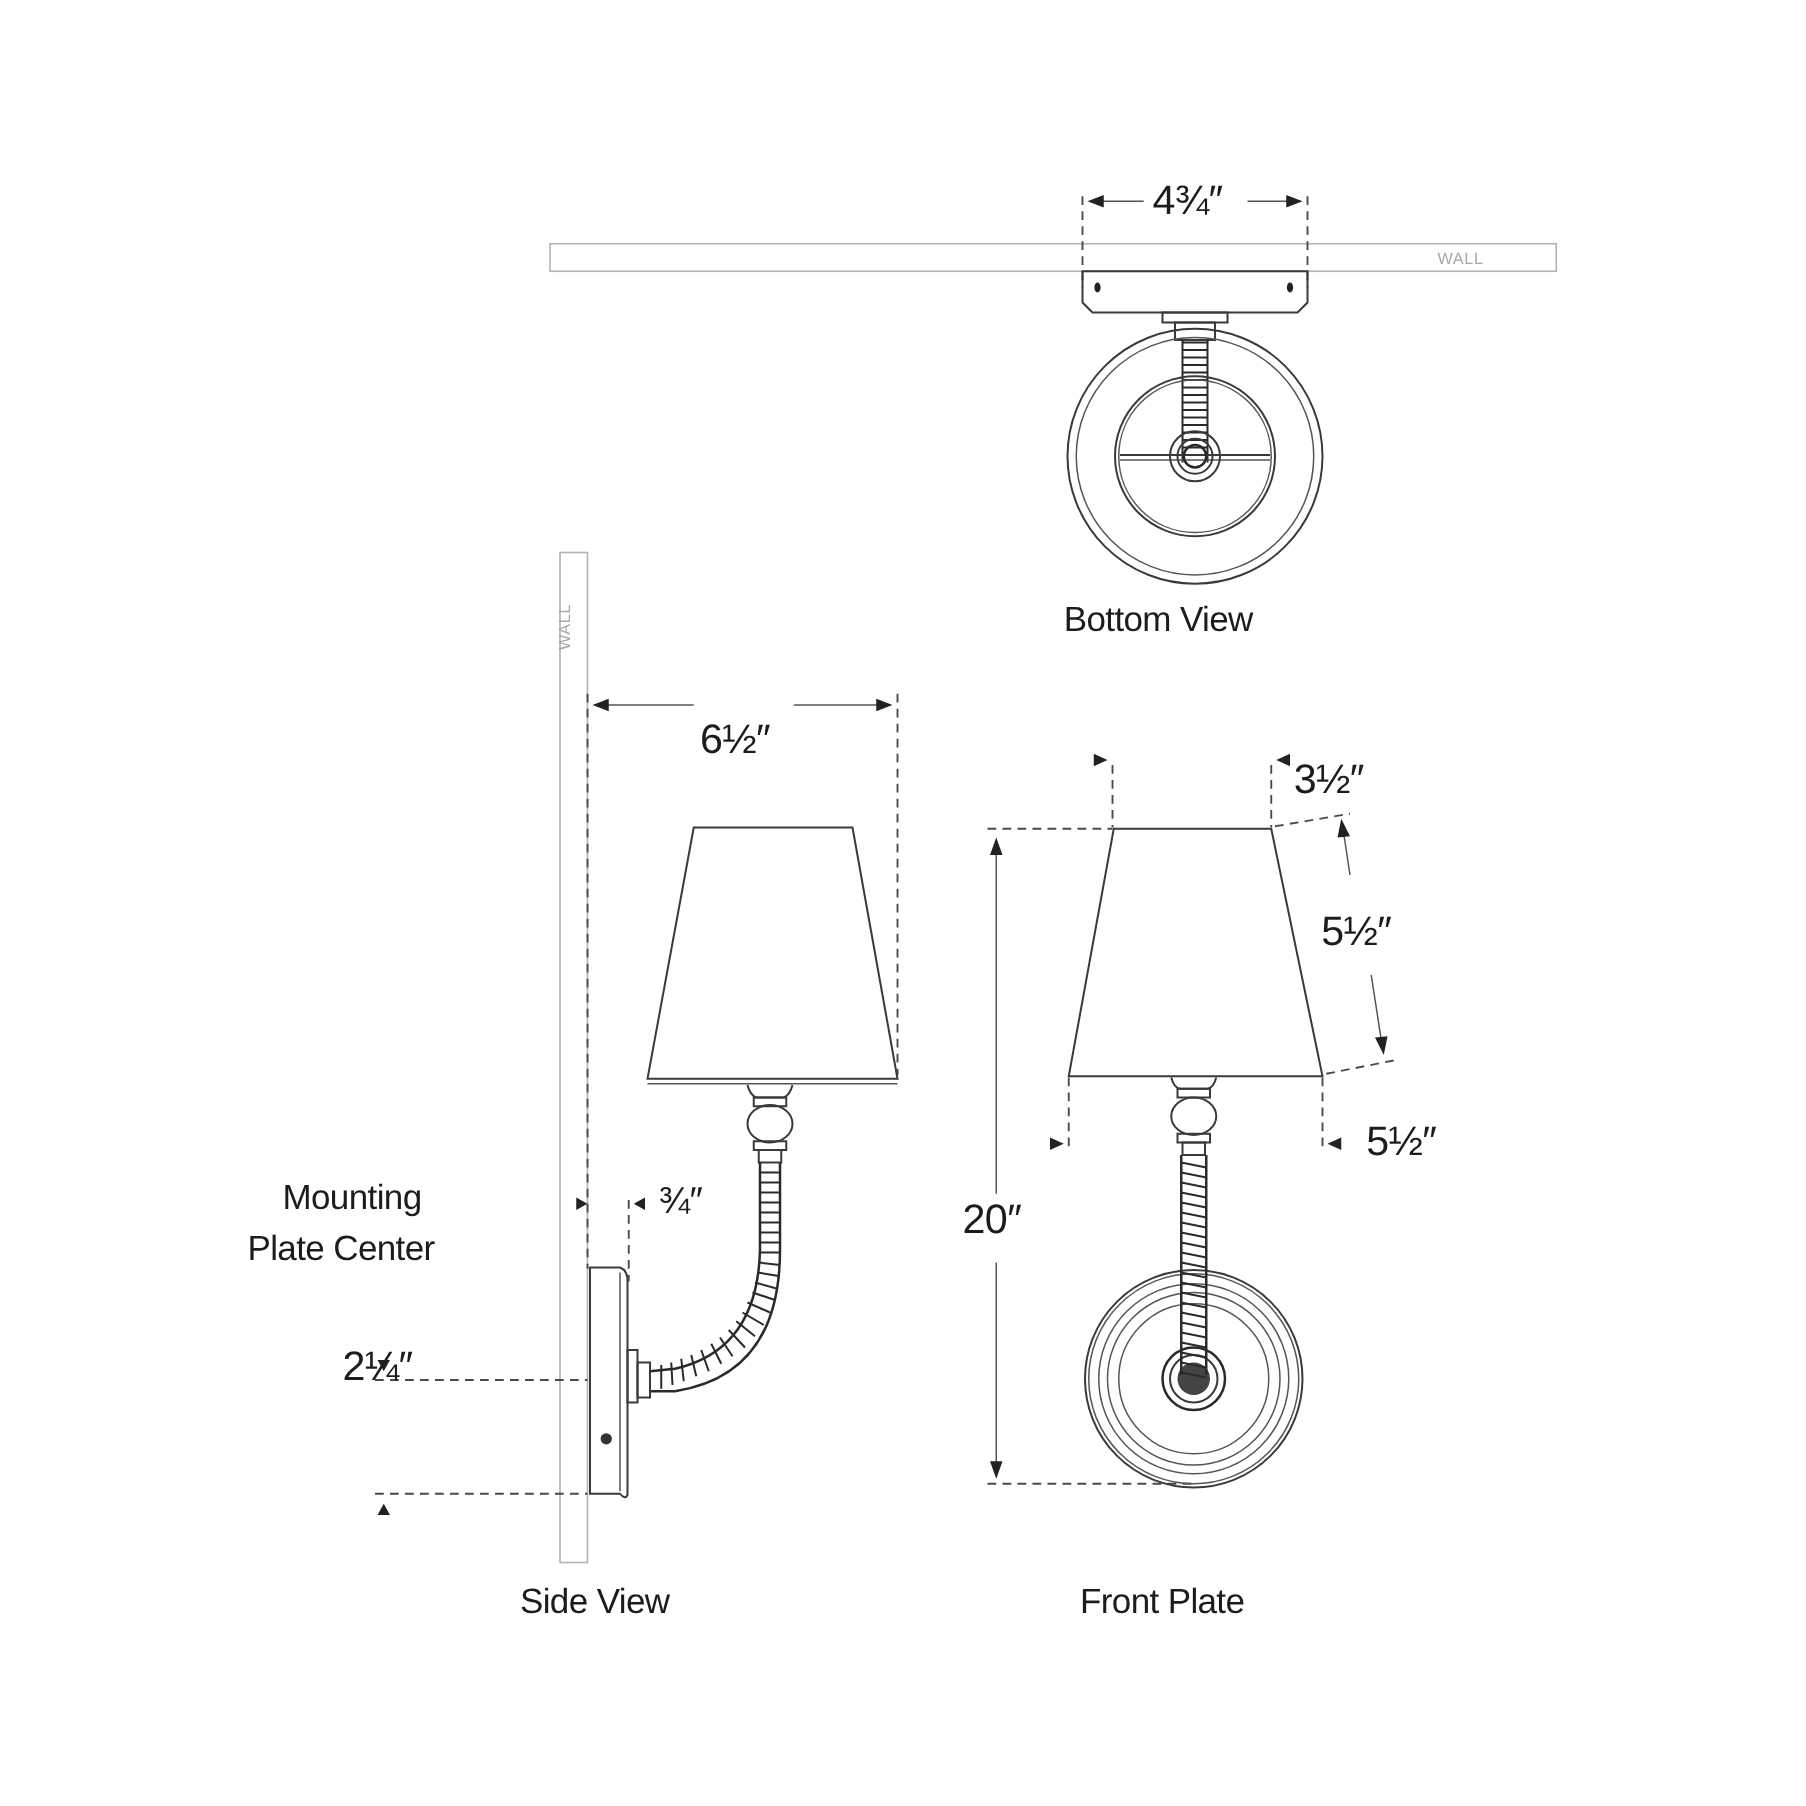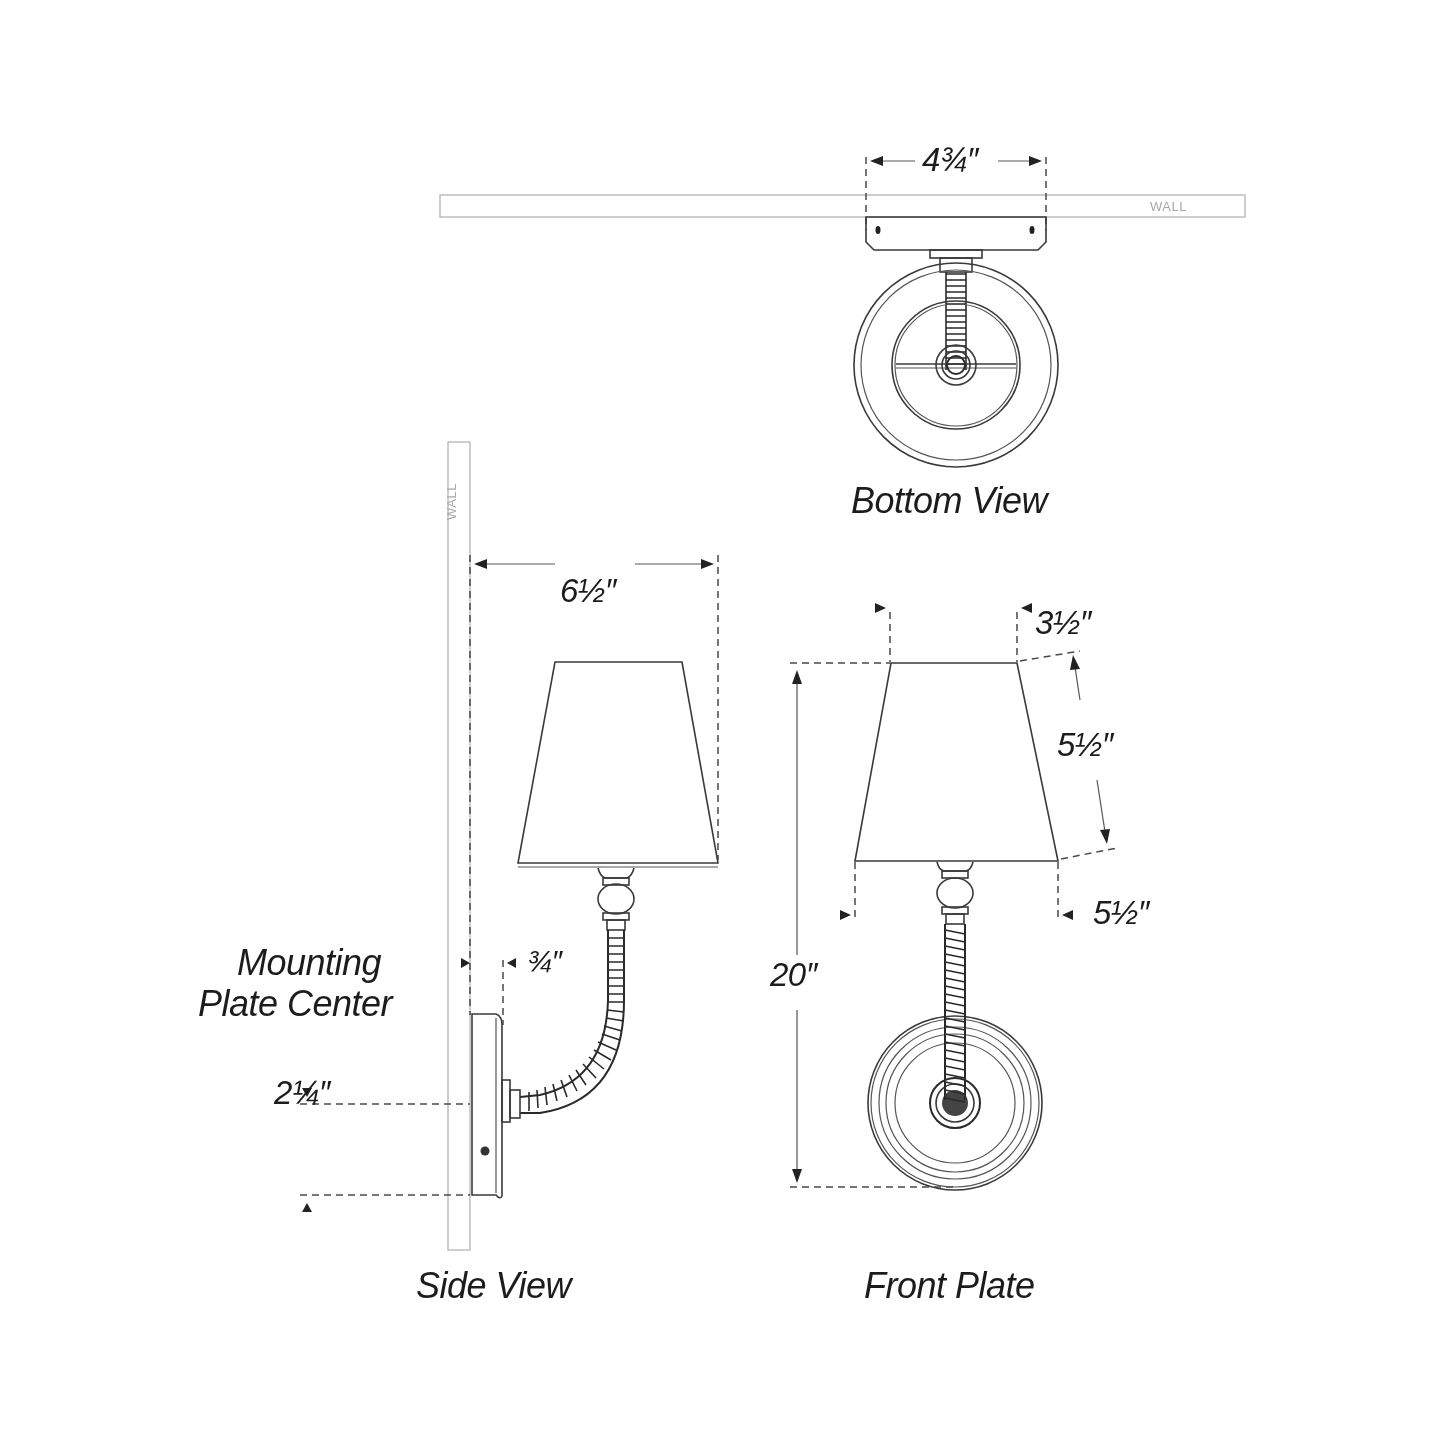--- a/index.html
+++ b/index.html
@@ -7,23 +7,23 @@
          font-family:"Liberation Sans", "DejaVu Sans", sans-serif; color:#1a1a1a; }
   #drawing { position:absolute; left:0; top:0; width:1445px; height:1445px; }
   .ln { stroke:#3a3a3a; stroke-width:1.6; fill:none; }
   .ln2 { stroke:#2a2a2a; stroke-width:2; fill:none; }
   .thin { stroke:#555; stroke-width:1.2; fill:none; }
   .dash { stroke:#4a4a4a; stroke-width:1.5; fill:none; stroke-dasharray:7 5; }
   .wall { stroke:#b4b4b4; stroke-width:1.3; fill:#ffffff; }
   .hatch { stroke:#b9b9b9; stroke-width:1.3; }
   .coil { stroke:#2a2a2a; stroke-width:1.6; fill:none; }
   .arrowhead { fill:#222; }
-  .lbl { position:absolute; white-space:nowrap; color:#1c1c1c; font-weight:400; letter-spacing:-0.5px;font-style:italic; }
+  .lbl { position:absolute; white-space:nowrap; color:#1c1c1c; font-weight:400; letter-spacing:-0.5px; }
   .dim { font-size:33px; }
-  .title { font-size:36px; }
+  .title { font-size:28px; }
   .wall-lbl { position:absolute; font-size:13px; color:#a8a8a8; letter-spacing:0.5px; }
 </style>
 </head>
 <body>
 
 <svg id="drawing" viewBox="0 0 1445 1445" xmlns="http://www.w3.org/2000/svg">
   <defs>
     <pattern id="hatchH" patternUnits="userSpaceOnUse" width="30" height="22">
       <line x1="0" y1="22" x2="22" y2="0" class="hatch"></line>
       <line x1="30" y1="22" x2="52" y2="0" class="hatch"></line>
@@ -177,21 +177,21 @@
   </g>
 </svg>
 
 <div class="lbl dim" style="left:922px;top:141px;">4¾″</div>
 <div class="wall-lbl" style="left:1150px;top:199px;">WALL</div>
 <div class="lbl title" style="left:851px;top:480px;">Bottom View</div>
 
 <div class="wall-lbl" style="left:444px;top:520px;transform:rotate(-90deg);transform-origin:left top;">WALL</div>
 <div class="lbl dim" style="left:560px;top:572px;">6½″</div>
 <div class="lbl dim" style="left:527px;top:944px;font-size:30px;">¾″</div>
-<div class="lbl title" style="left:226px;top:942px;margin-left:11px;">Mounting</div>
+<div class="lbl title" style="left:226px;top:942px;">Mounting</div>
 <div class="lbl title" style="left:198px;top:983px;">Plate Center</div>
 <div class="lbl dim" style="left:274px;top:1034px;margin-top:40px;">2¼″</div>
 <div class="lbl title" style="left:416px;top:1265px;text-align:right;">Side View</div>
 
 <div class="lbl dim" style="left:1035px;top:604px;">3½″</div>
 <div class="lbl dim" style="left:1057px;top:726px;">5½″</div>
 <div class="lbl dim" style="left:1093px;top:894px;">5½″</div>
 <div class="lbl dim" style="left:770px;top:956px;">20″</div>
 <div class="lbl title" style="left:864px;top:1265px;">Front Plate</div>
 

